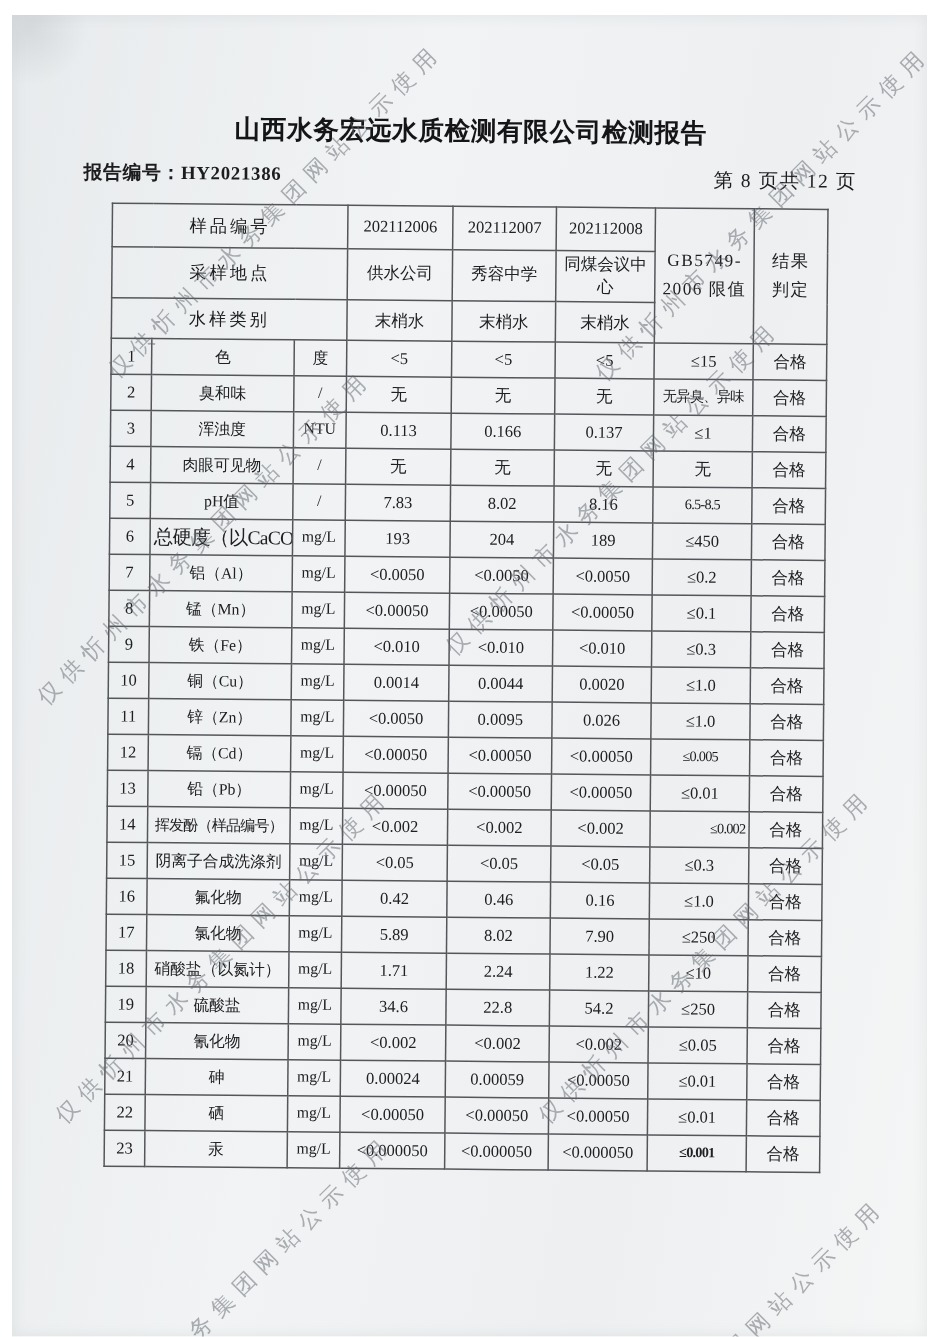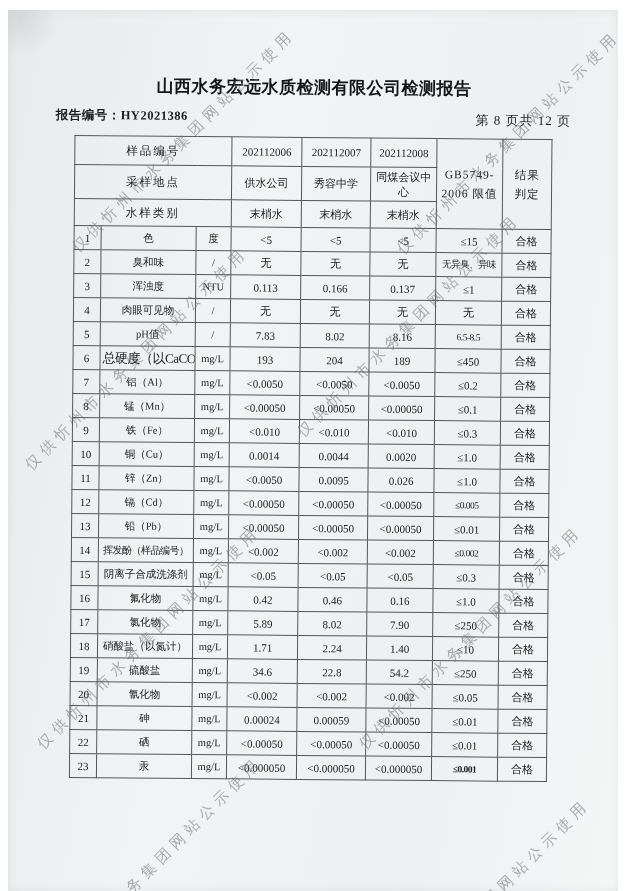--- a/index.html
+++ b/index.html
@@ -246,21 +246,21 @@
           <td class="col-limit">≤0.01</td>
           <td class="col-result">合格</td>
         </tr>
         <tr>
           <td class="col-seq">14</td>
           <td class="col-param" style="font-size: 10px; letter-spacing: -0.5px;">挥发酚（样品编号）</td>
           <td class="col-unit">mg/L</td>
           <td class="col-v1">&lt;0.002</td>
           <td class="col-v2">&lt;0.002</td>
           <td class="col-v3">&lt;0.002</td>
-          <td class="col-limit" style="font-size: 9.5px; letter-spacing: -0.5px;">≤0.002</td>
+          <td class="col-limit" style="font-size: 9.5px; letter-spacing: -0.5px; text-align: right;">≤0.002</td>
           <td class="col-result">合格</td>
         </tr>
         <tr>
           <td class="col-seq">15</td>
           <td class="col-param">阴离子合成洗涤剂</td>
           <td class="col-unit">mg/L</td>
           <td class="col-v1">&lt;0.05</td>
           <td class="col-v2">&lt;0.05</td>
           <td class="col-v3">&lt;0.05</td>
           <td class="col-limit">≤0.3</td>
@@ -285,21 +285,21 @@
           <td class="col-v3">7.90</td>
           <td class="col-limit">≤250</td>
           <td class="col-result">合格</td>
         </tr>
         <tr>
           <td class="col-seq">18</td>
           <td class="col-param">硝酸盐（以氮计）</td>
           <td class="col-unit">mg/L</td>
           <td class="col-v1">1.71</td>
           <td class="col-v2">2.24</td>
-          <td class="col-v3">1.40</td>
+          <td class="col-v3">1.22</td>
           <td class="col-limit">≤10</td>
           <td class="col-result">合格</td>
         </tr>
         <tr>
           <td class="col-seq">19</td>
           <td class="col-param">硫酸盐</td>
           <td class="col-unit">mg/L</td>
           <td class="col-v1">34.6</td>
           <td class="col-v2">22.8</td>
           <td class="col-v3">54.2</td>

